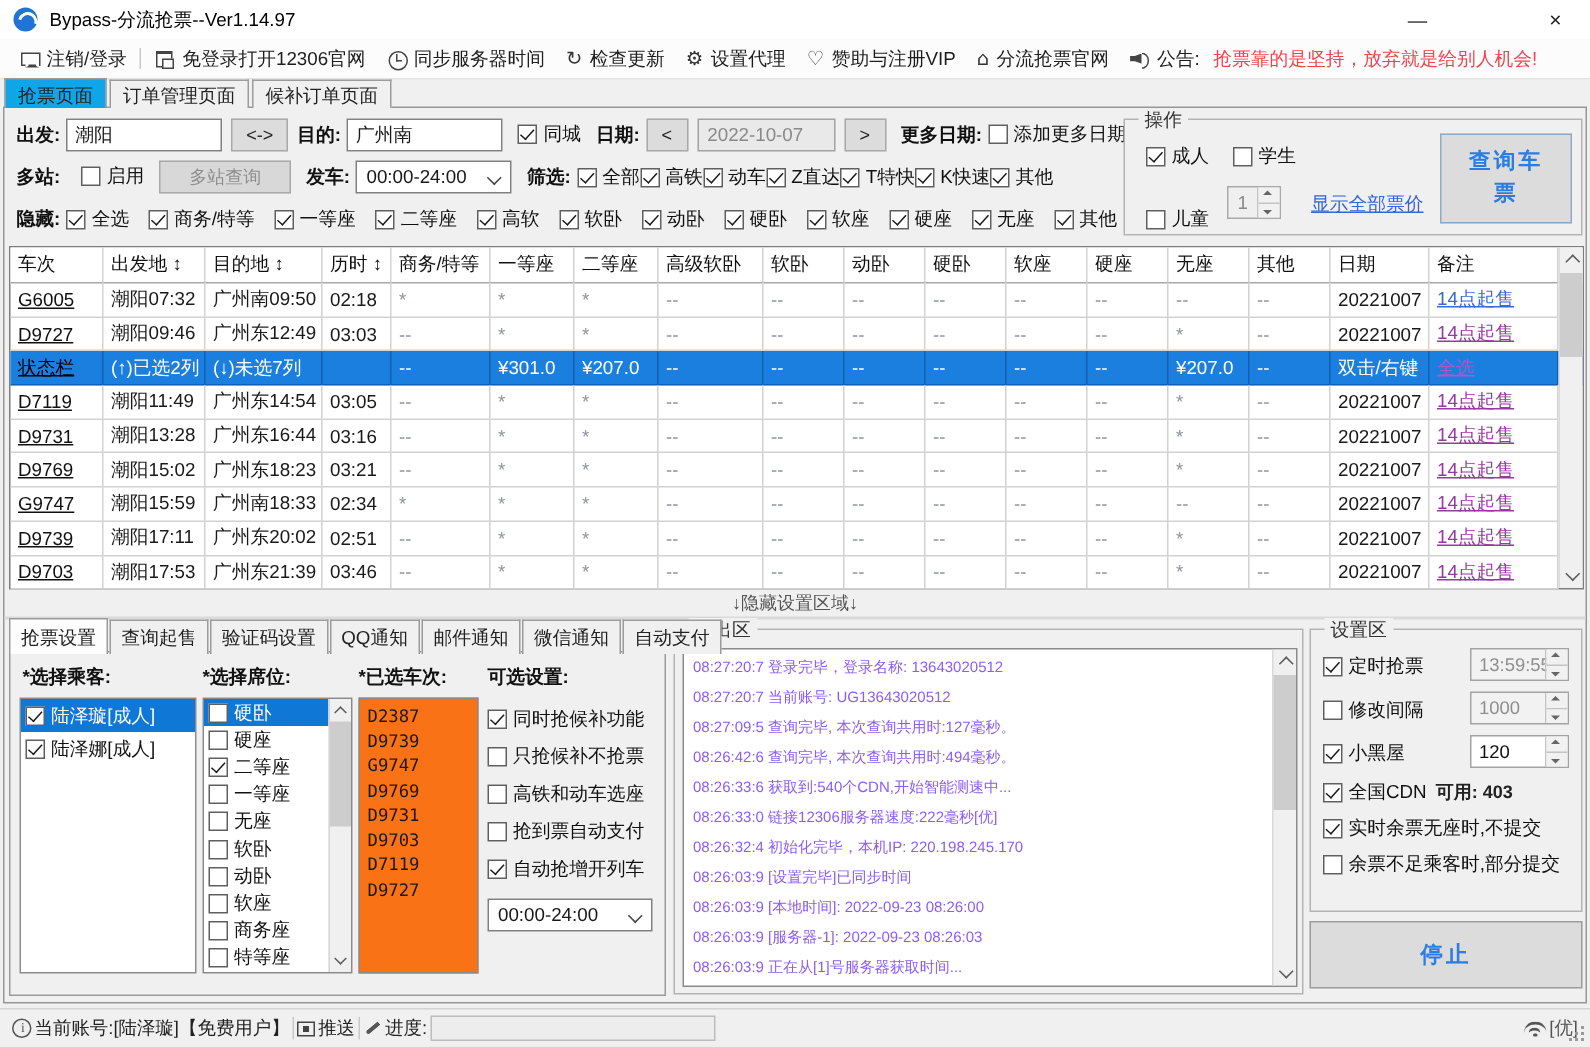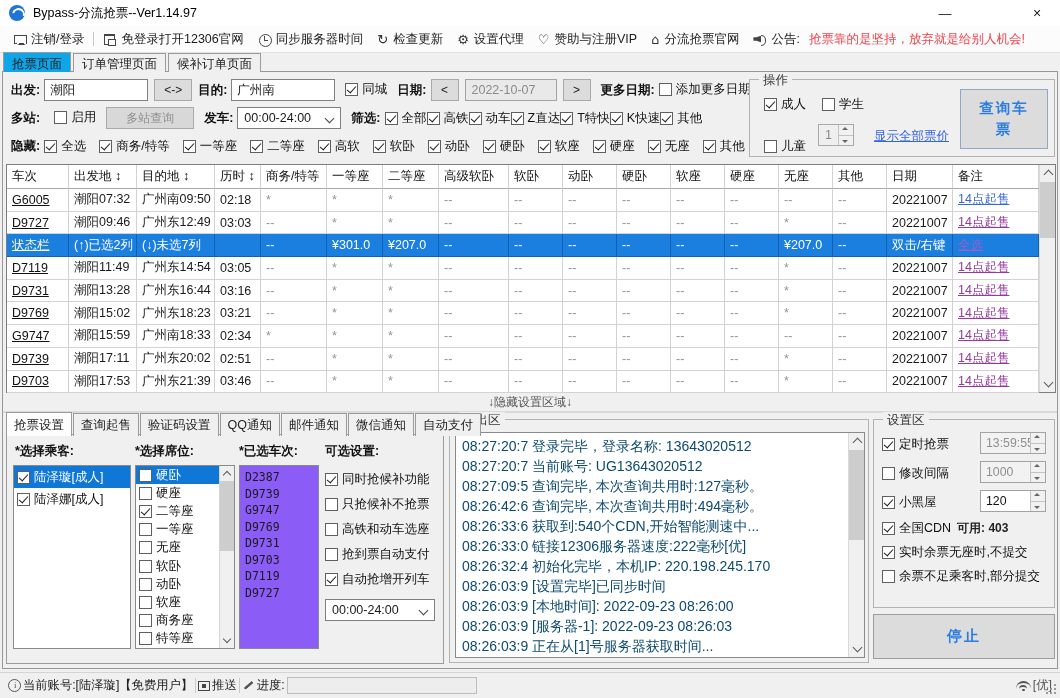--- a/index.html
+++ b/index.html
@@ -71,21 +71,21 @@
 .trow{display:grid;grid-template-columns:62px 68px 78px 46px 66px 56px 56px 70px 54px 54px 54px 54px 54px 54px 54px 66px 86px;height:22.7px}
 .trow.head{height:24px;background:#fff}
 .tcell{border-right:1px solid #d2d2d2;border-bottom:1px solid #d2d2d2;display:flex;align-items:center;padding:0 0 0 5px;font-size:12.5px;overflow:hidden;white-space:nowrap}
 .trow.head .tcell{border-bottom:1px solid #a8a8a8;color:#111}
 .dim{color:#8f959d}
 .tn{color:#111;text-decoration:underline}
 .blink{color:#3968d8;text-decoration:underline}
 .vlink{color:#9639a0;text-decoration:underline}
 .trow.sel{background:#1b7fe0;color:#fff}
 .trow.sel .tcell{border-right:1px solid rgba(0,0,40,.25);border-bottom:1px solid rgba(0,0,40,.25);color:#fff}
-.trow.sel .tn{color:#fef9c3}
+.trow.sel .tn{color:#000000}
 .wlink{color:#a55cc8;text-decoration:underline}
 .vsb{position:absolute;right:0;top:0;width:16px;height:100%;background:#f0f0f0;border-left:1px solid #dadada}
 .vsb .sbu,.vsb .sbd{position:absolute;left:0;width:100%;height:16px}
 .vsb .sbu{top:0}.vsb .sbd{bottom:0}
 .vsb .sbu::after{content:"";position:absolute;left:4.5px;top:6px;width:6px;height:6px;border:solid #5a5a5a;border-width:1.5px 0 0 1.5px;transform:rotate(45deg)}
 .vsb .sbd::after{content:"";position:absolute;left:4.5px;top:3px;width:6px;height:6px;border:solid #5a5a5a;border-width:0 1.5px 1.5px 0;transform:rotate(45deg)}
 .vsb .thumb{position:absolute;left:0;width:100%;background:#cdcdcd}
 
 
 .divider{position:absolute;left:0;top:322px;width:100%;text-align:center;color:#555;font-size:12px;border-bottom:2px solid #d9d9d9}
@@ -101,29 +101,29 @@
 .lrow.hl{background:#0f78d7;color:#fff}
 .lrow.hl .cbl{color:#fff}
 .slist-in{display:flex;flex-direction:column;height:100%;padding-right:15px}
 .slist-in .lrow{flex:1;height:auto}
 .ssb{position:absolute;right:0;top:0;width:15px;height:100%;background:#f0f0f0;border-left:1px solid #d5d5d5}
 .ssb .sbu,.ssb .sbd{position:absolute;left:0;width:100%;height:15px}
 .ssb .sbu{top:0}.ssb .sbd{bottom:0}
 .ssb .sbu::after{content:"";position:absolute;left:4px;top:6px;width:5px;height:5px;border:solid #5a5a5a;border-width:1.5px 0 0 1.5px;transform:rotate(45deg)}
 .ssb .sbd::after{content:"";position:absolute;left:4px;top:3px;width:5px;height:5px;border:solid #5a5a5a;border-width:0 1.5px 1.5px 0;transform:rotate(45deg)}
 .ssb .thumb{position:absolute;left:0;top:15px;width:100%;height:70px;background:#cdcdcd}
-.tlistbox{font-family:"DejaVu Sans Mono","Liberation Mono",monospace;font-size:11.5px;line-height:16.5px;padding:3px 5px;background:#8b5cf6}
+.tlistbox{font-family:"DejaVu Sans Mono","Liberation Mono",monospace;font-size:11.5px;line-height:16.5px;padding:3px 5px;background:#f97316}
 .optrow{height:25px;display:flex;align-items:center}
 
 
 #out-grp{left:446px;top:347px;width:420px;height:244px}
 #out-grp>.gtitle{background:#f0f0f0}
 .outbox{position:absolute;left:5px;top:12px;width:410px;height:226px;background:#fff;border:1px solid #8a8a8a;overflow:hidden}
 .logpad{padding:3px 6px 0 6px}
-.logline{line-height:20px;color:#0c4a6e;font-size:14px;white-space:nowrap}
+.logline{line-height:20px;color:#8b5cf6;font-size:10px;white-space:nowrap}
 
 
 #set-grp{left:870px;top:347px;width:182px;height:189px}
 .srow{position:relative;height:20px;margin:9px 8px 0;display:flex;align-items:center}
 .srow:first-child{margin-top:14px}
 .sfield{position:absolute;right:0;top:-2px;width:66px;height:22px;border:1px solid #a3a3a3;background:#fff;display:flex;align-items:center;padding:0 17px 0 5px;font-size:12.3px;color:#111}
 .sfield.dis{background:#f2f2f2;color:#8f8f8f}
 .sinfo{font-weight:bold;margin-left:6px;color:#222}
 .srow.small{height:16px;margin-top:8px}
 #stop-btn{position:absolute;left:870px;top:542px;width:182px;height:45px;border:1px solid #9d9d9d;background:#dcdcdc;display:flex;align-items:center;justify-content:center;color:#2a7de1;font-weight:bold;font-size:15px;letter-spacing:2px}

